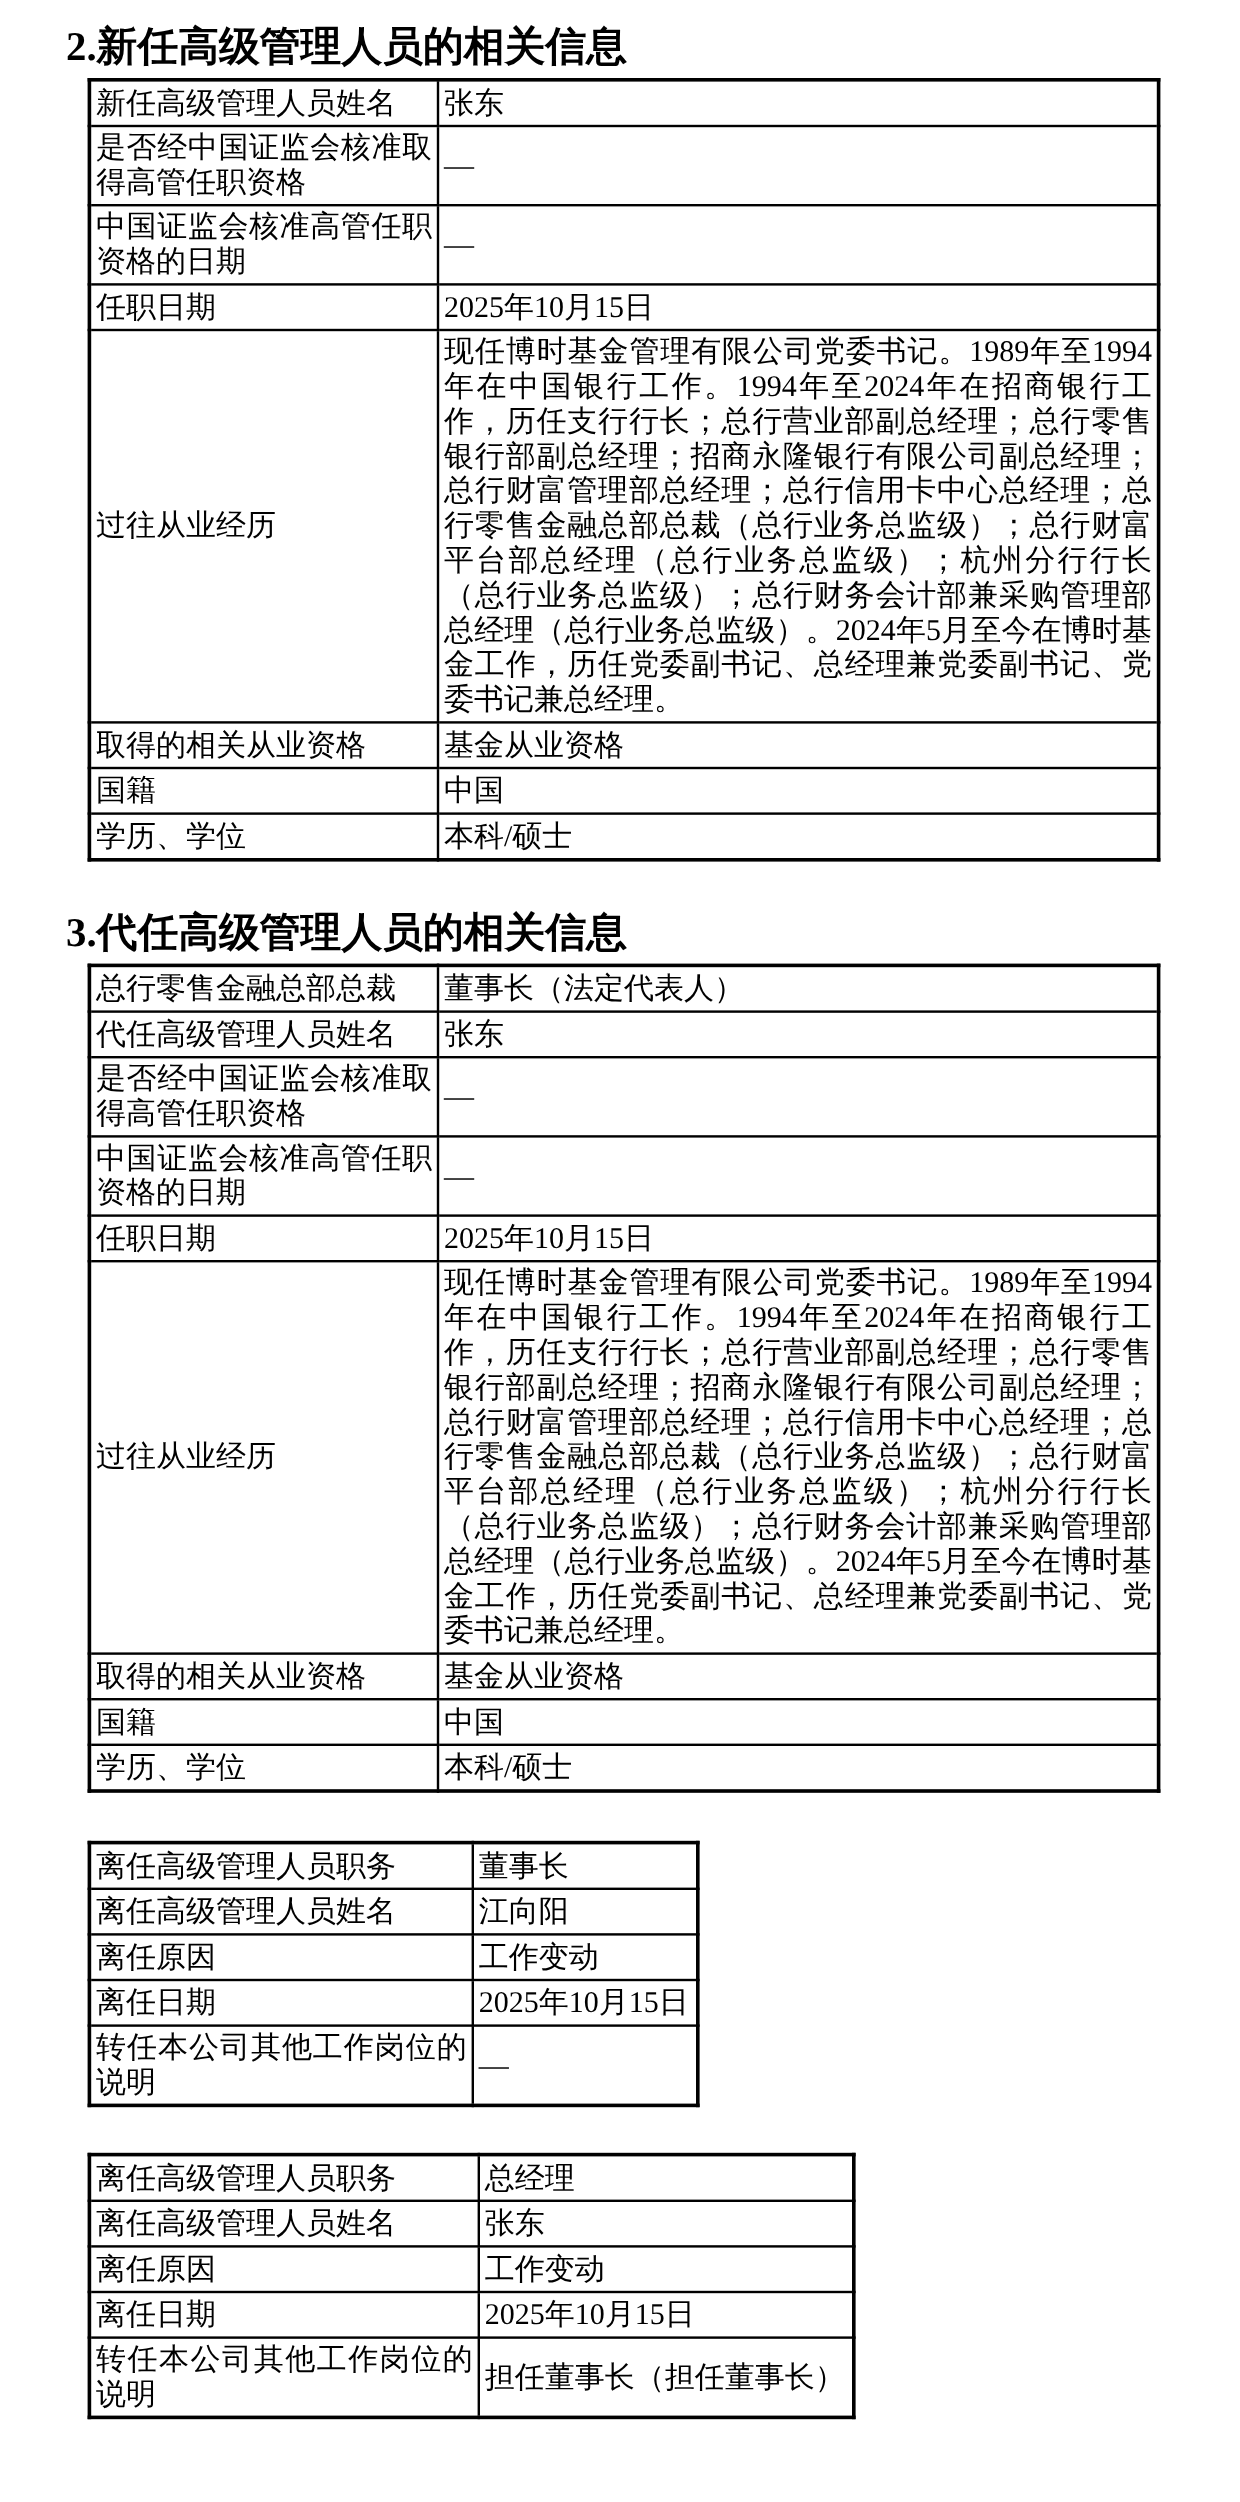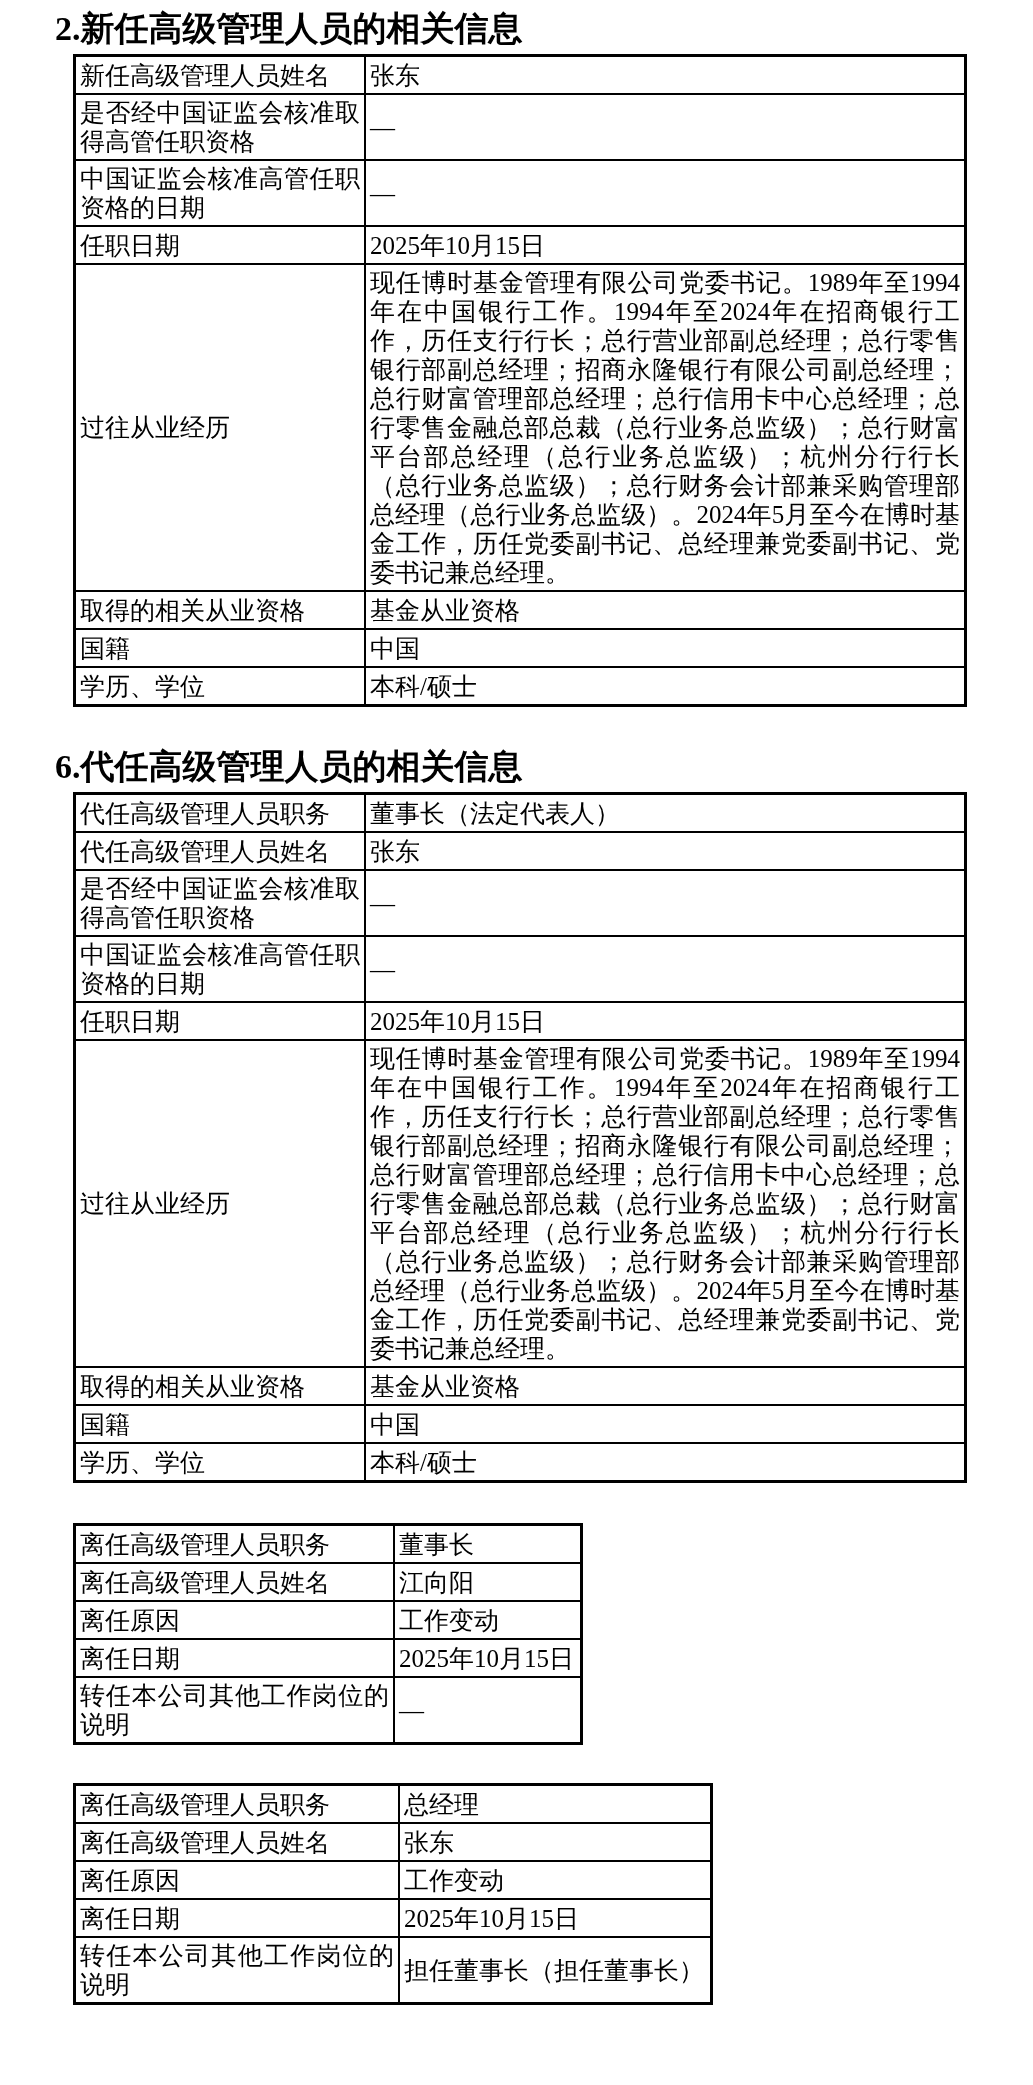--- a/index.html
+++ b/index.html
@@ -14,21 +14,21 @@
     min-height: 2085px;
     background: #ffffff;
     box-sizing: border-box;
     padding: 8px 60px 20px 73px;
     overflow: hidden;
   }
   h2.sec-heading {
     font-size: 34px;
     line-height: 1.15;
     font-weight: bold;
-    margin: 1px 0 6px -18px;
+    margin: 12px 0 6px -18px;
     letter-spacing: 0px;
   }
   section.doc-section { margin-bottom: 40px; }
   section.doc-section:last-child { margin-bottom: 0; }
 
   table.info-table {
     border-collapse: collapse;
     table-layout: fixed;
     border: 3px solid #000;
     margin: 0 0 38px 0;
@@ -99,25 +99,25 @@
           </tr>
           <tr>
             <td class="label-cell">学历、学位</td>
             <td class="value-cell">本科/硕士</td>
           </tr>
         </tbody>
     </table>
   </section>
 
   <section class="doc-section">
-    <h2 class="sec-heading">6.代任高级管理人员的相关信息</h2>
+    <h2 class="sec-heading">3.代任高级管理人员的相关信息</h2>
     <table class="info-table wide">
       <tbody>
           <tr>
-            <td class="label-cell">代任高级管理人员职务</td>
+            <td class="label-cell">总行零售金融总部总裁</td>
             <td class="value-cell">董事长（法定代表人）</td>
           </tr>
           <tr>
             <td class="label-cell">代任高级管理人员姓名</td>
             <td class="value-cell">张东</td>
           </tr>
           <tr>
             <td class="label-cell">是否经中国证监会核准取得高管任职资格</td>
             <td class="value-cell">—</td>
           </tr>

